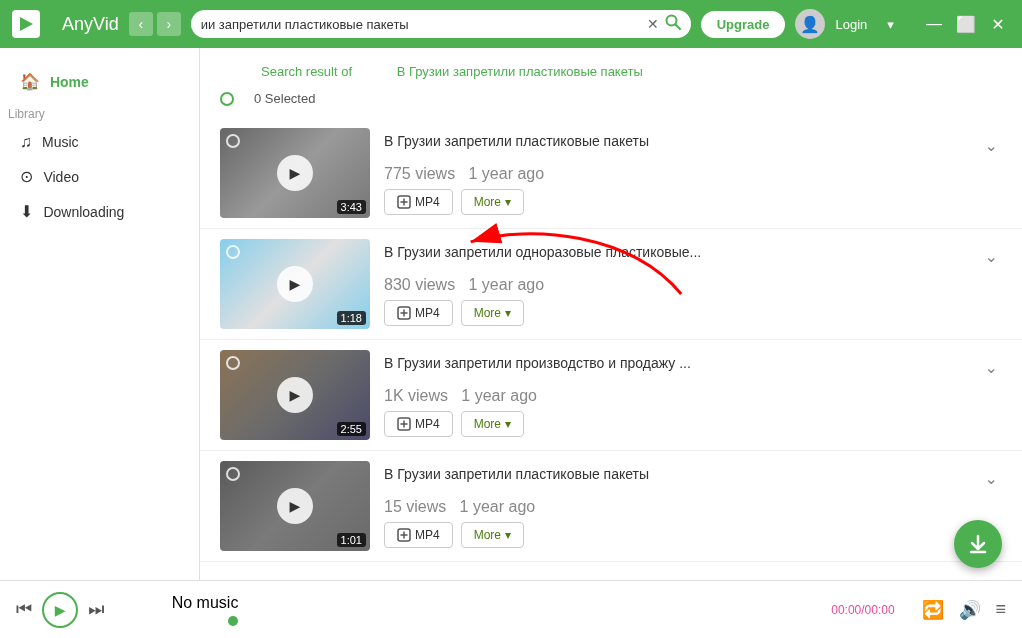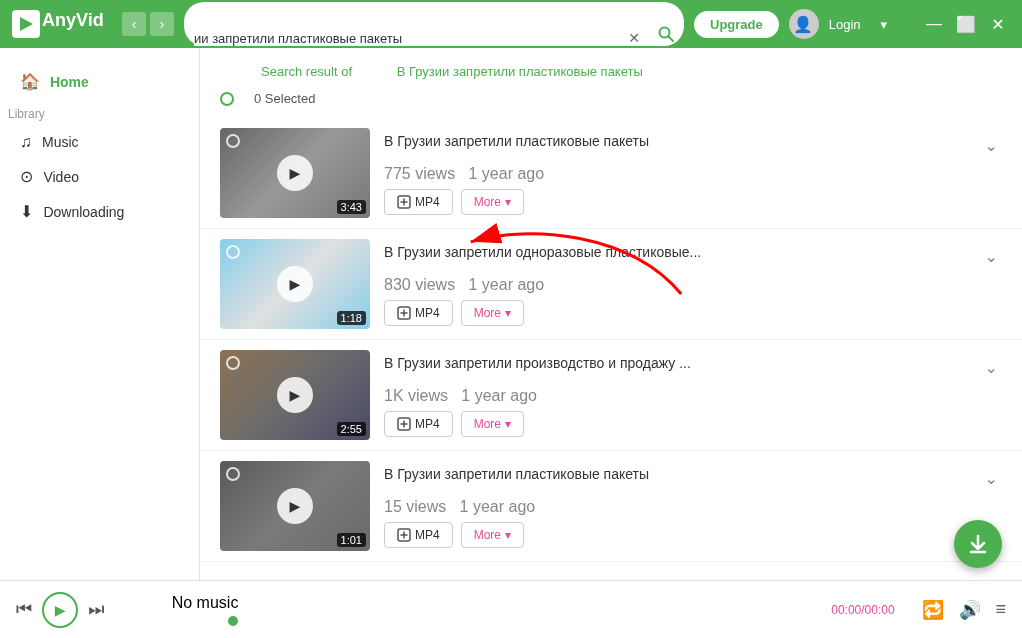--- a/index.html
+++ b/index.html
@@ -10,25 +10,25 @@
       background: #4caf50;
       height: 48px;
       display: flex;
       align-items: center;
       padding: 0 12px;
       gap: 10px;
       flex-shrink: 0;
     }
     .logo-area {
       display: flex;
-      align-items: flex-start;
-      gap: 2px;
+      align-items: center;
+      gap: 22px;
       color: white;
       font-size: 18px;
-      font-weight: bold;
+      font-weight: normal;
       min-width: 100px;
     }
     .logo-icon {
       width: 28px;
       height: 28px;
       background: white;
       border-radius: 4px;
       display: flex;
       align-items: center;
       justify-content: center;
@@ -49,25 +49,25 @@
       cursor: pointer;
       font-size: 14px;
       display: flex;
       align-items: center;
       justify-content: center;
     }
     .search-bar {
       flex: 1;
       background: white;
       border-radius: 20px;
-      height: 44px;
-      display: flex;
-      align-items: flex-end;
+      height: 28px;
+      display: flex;
+      align-items: center;
       padding: 0 10px;
-      gap: 18px;
+      gap: 6px;
       max-width: 500px;
     }
     .search-bar input {
       flex: 1;
       border: none;
       outline: none;
       font-size: 13px;
       color: #333;
     }
     .search-clear {
@@ -300,21 +300,21 @@
       gap: 4px;
       color: #333;
     }
     .more-btn {
       border: 1px solid #ccc;
       background: white;
       padding: 5px 12px;
       border-radius: 4px;
       font-size: 12px;
       cursor: pointer;
-      color: #ec4899;
+      color: #4d7c0f;
       display: flex;
       align-items: center;
       gap: 4px;
     }
     .expand-btn {
       background: none;
       border: none;
       cursor: pointer;
       color: #888;
       font-size: 16px;

